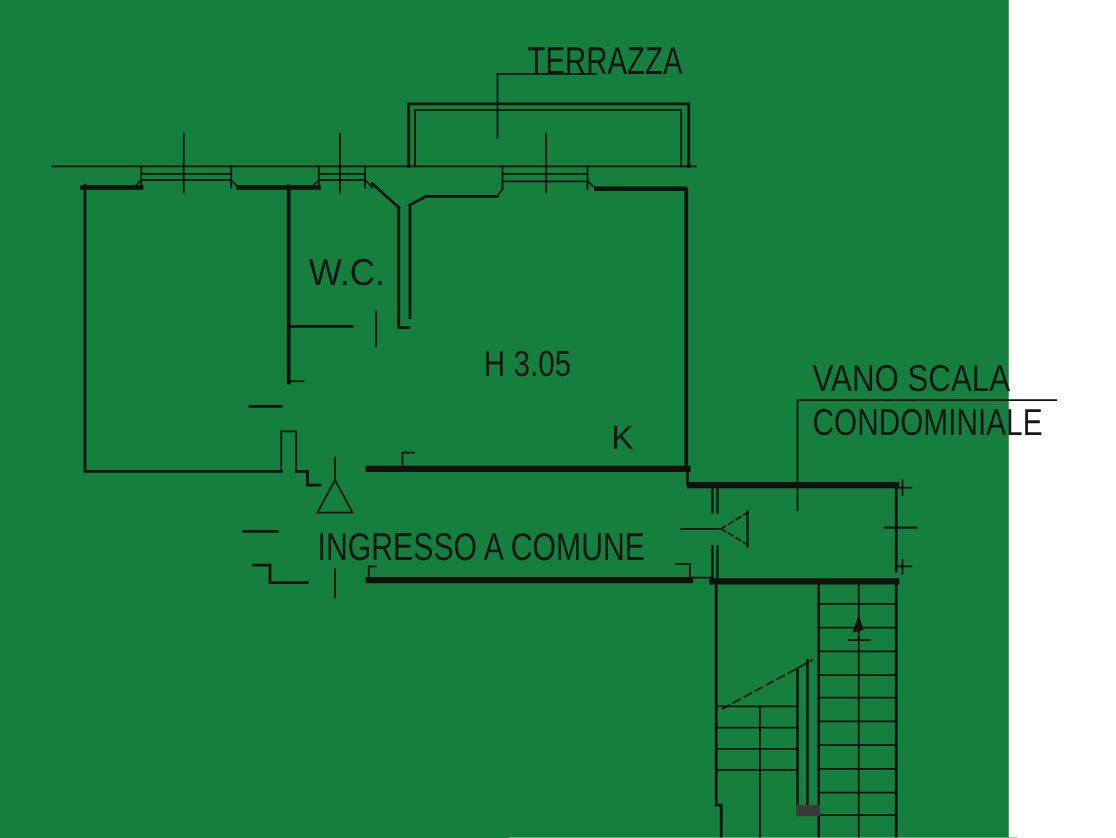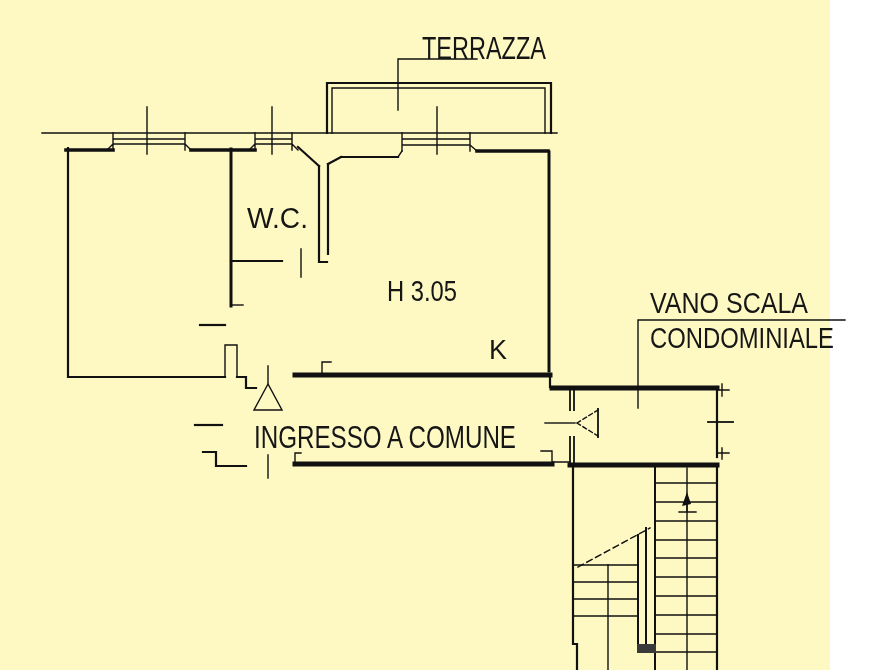--- a/index.html
+++ b/index.html
@@ -2,21 +2,21 @@
 <html><head>
 <meta charset="utf-8">
 <style>
   html,body{margin:0;padding:0;}
   body{
     width:893px;height:670px;
     background:#ffffff;
     font-family:"Liberation Sans", sans-serif;
     overflow:hidden;
   }
-  .plan-stage{position:relative;width:830px;height:670px;background:#fef9c3;}
+  .plan-stage{position:relative;width:759px;height:670px;background:#15803d;padding-left:48px;}
   svg{position:absolute;left:0;top:0;}
   .wall{stroke:#111;fill:none;stroke-linecap:square;stroke-linejoin:miter;}
   .w-thin{stroke-width:1.4px;}
   .w-med{stroke-width:2.2px;}
   .w-med2{stroke-width:3px;}
   .w-thick{stroke-width:5px;}
   .dashed{stroke-dasharray:6 4;}
   .dashed-s{stroke-dasharray:4 3;}
   .plan-text{fill:#161616;font-family:"Liberation Sans", sans-serif;font-weight:400;}
 </style>

